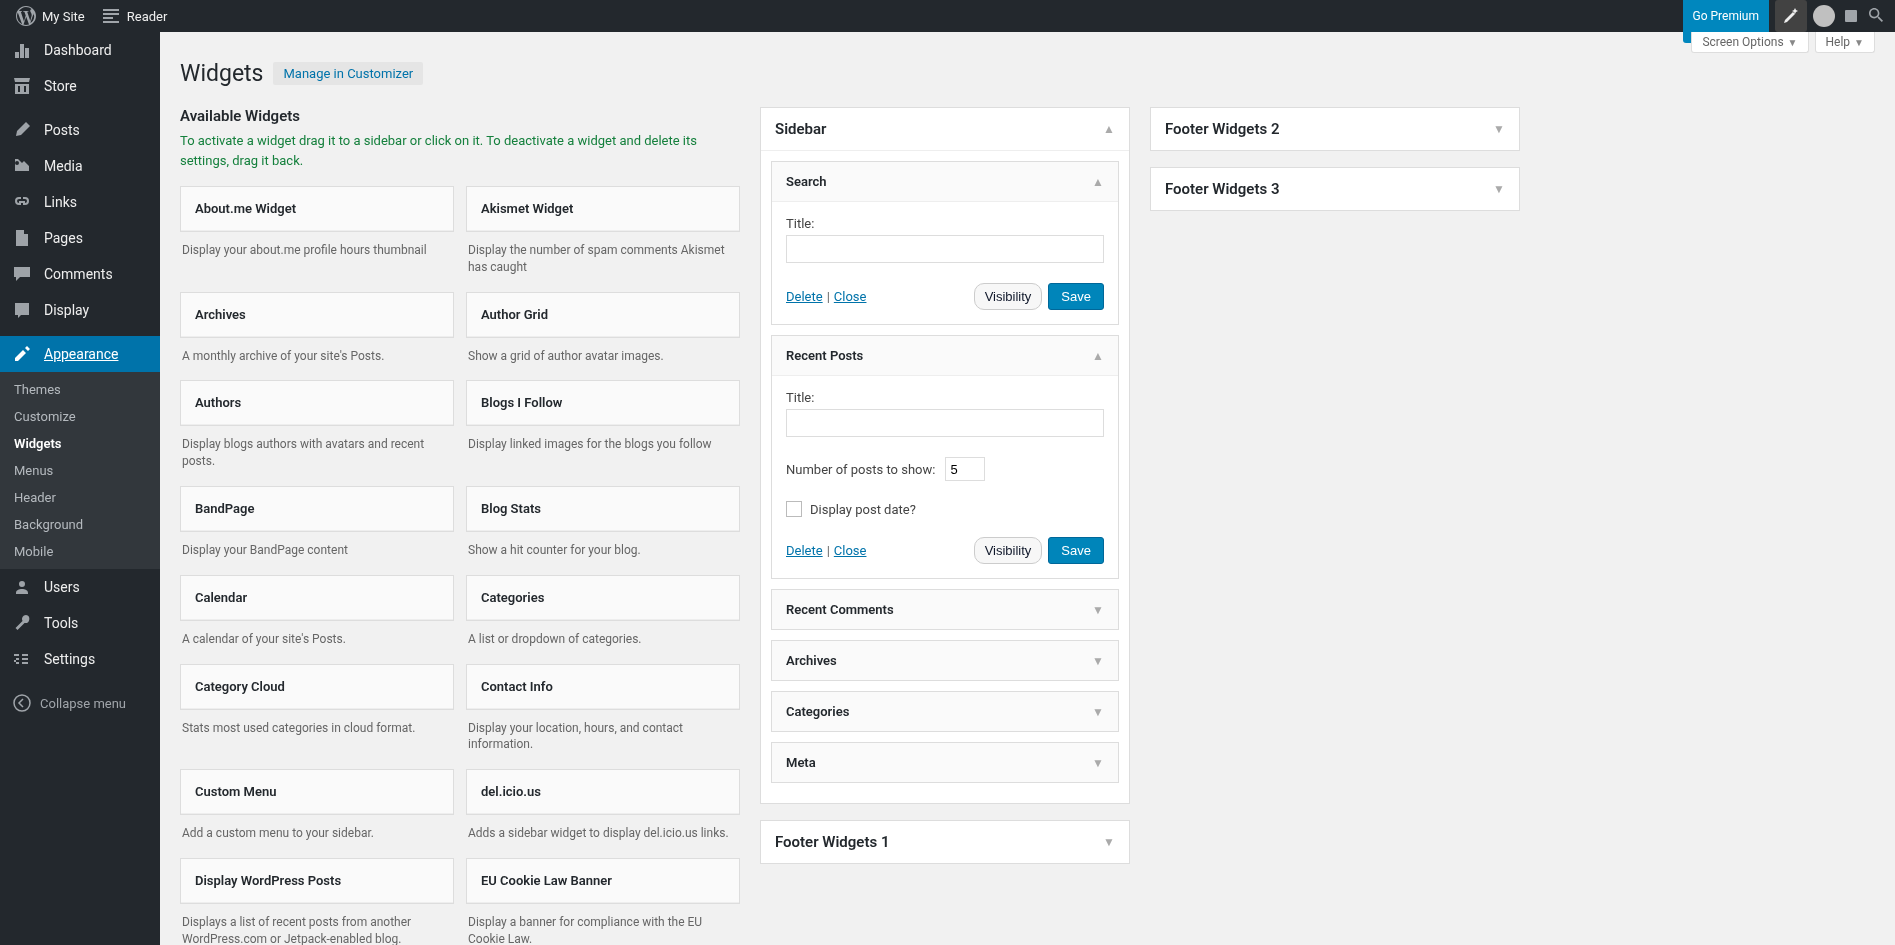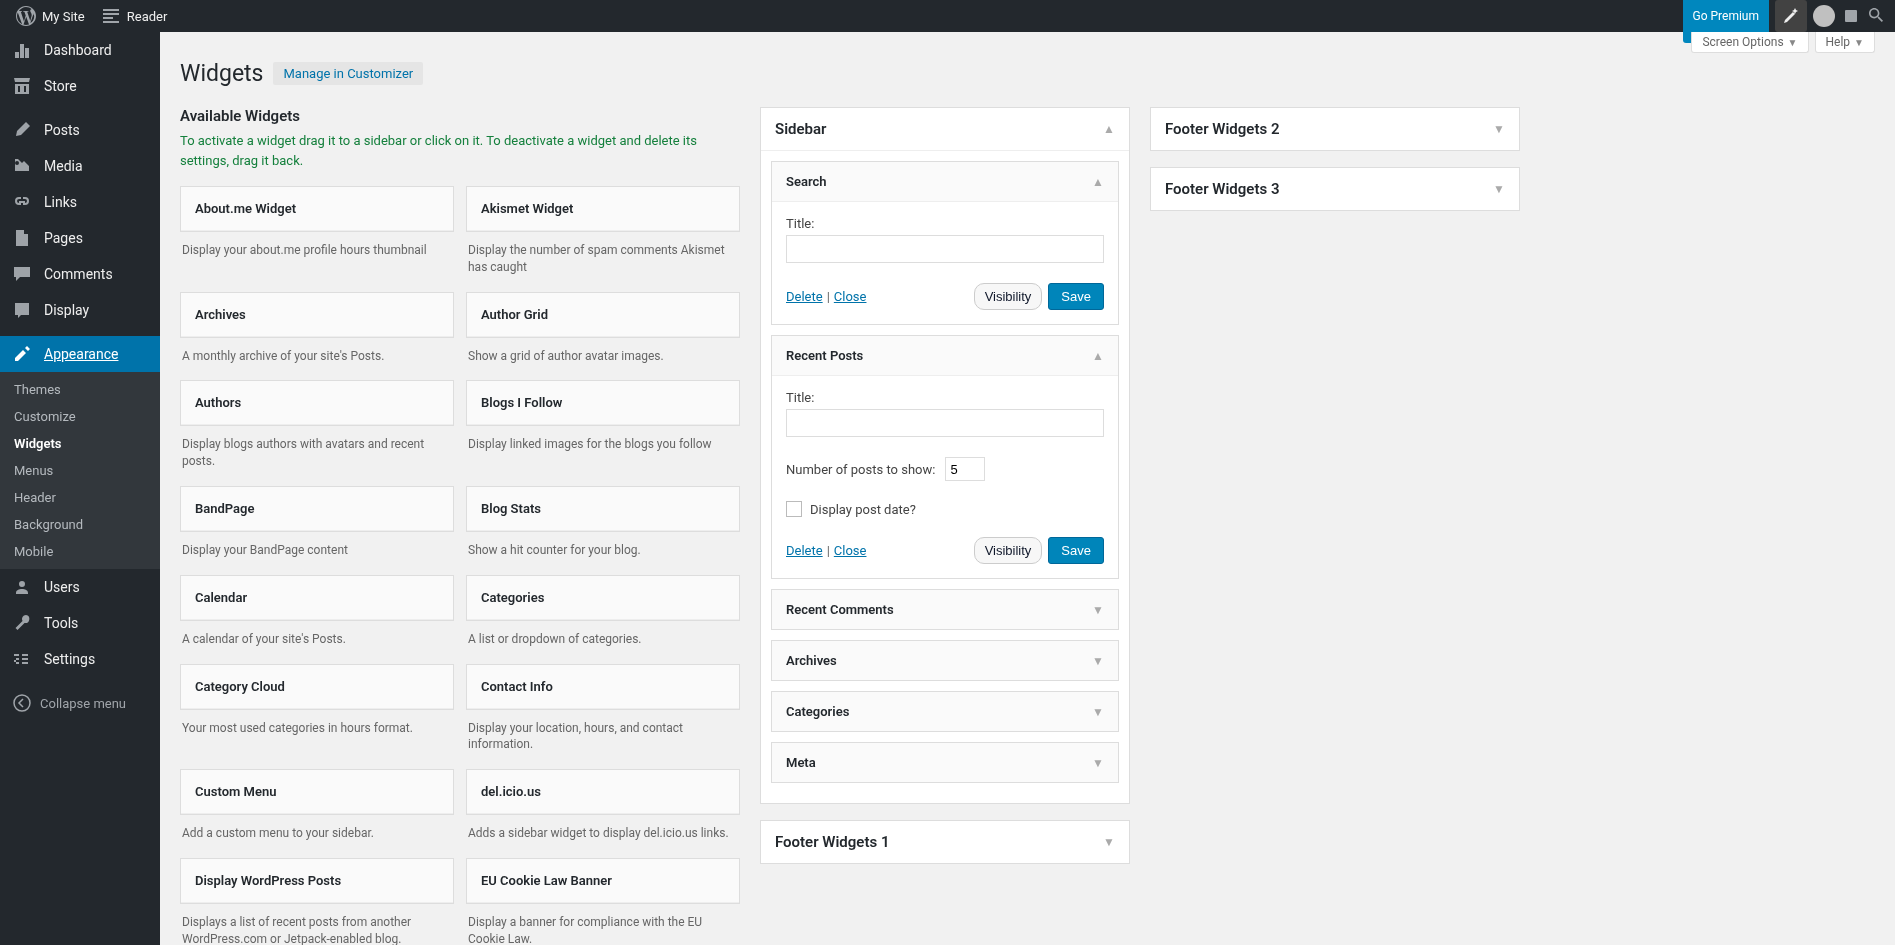--- a/index.html
+++ b/index.html
@@ -322,21 +322,21 @@
             <div class="widget-item-wrap">
               <div class="widget-box">
                 <div class="widget-box-head">Categories</div>
               </div>
               <div class="widget-box-desc">A list or dropdown of categories.</div>
             </div>
             <div class="widget-item-wrap">
               <div class="widget-box">
                 <div class="widget-box-head">Category Cloud</div>
               </div>
-              <div class="widget-box-desc">Your most used categories in hours format.</div>
+              <div class="widget-box-desc">Stats most used categories in cloud format.</div>
             </div>
             <div class="widget-item-wrap">
               <div class="widget-box">
                 <div class="widget-box-head">Contact Info</div>
               </div>
               <div class="widget-box-desc">Display your location, hours, and contact information.</div>
             </div>
             <div class="widget-item-wrap">
               <div class="widget-box">
                 <div class="widget-box-head">Custom Menu</div>

